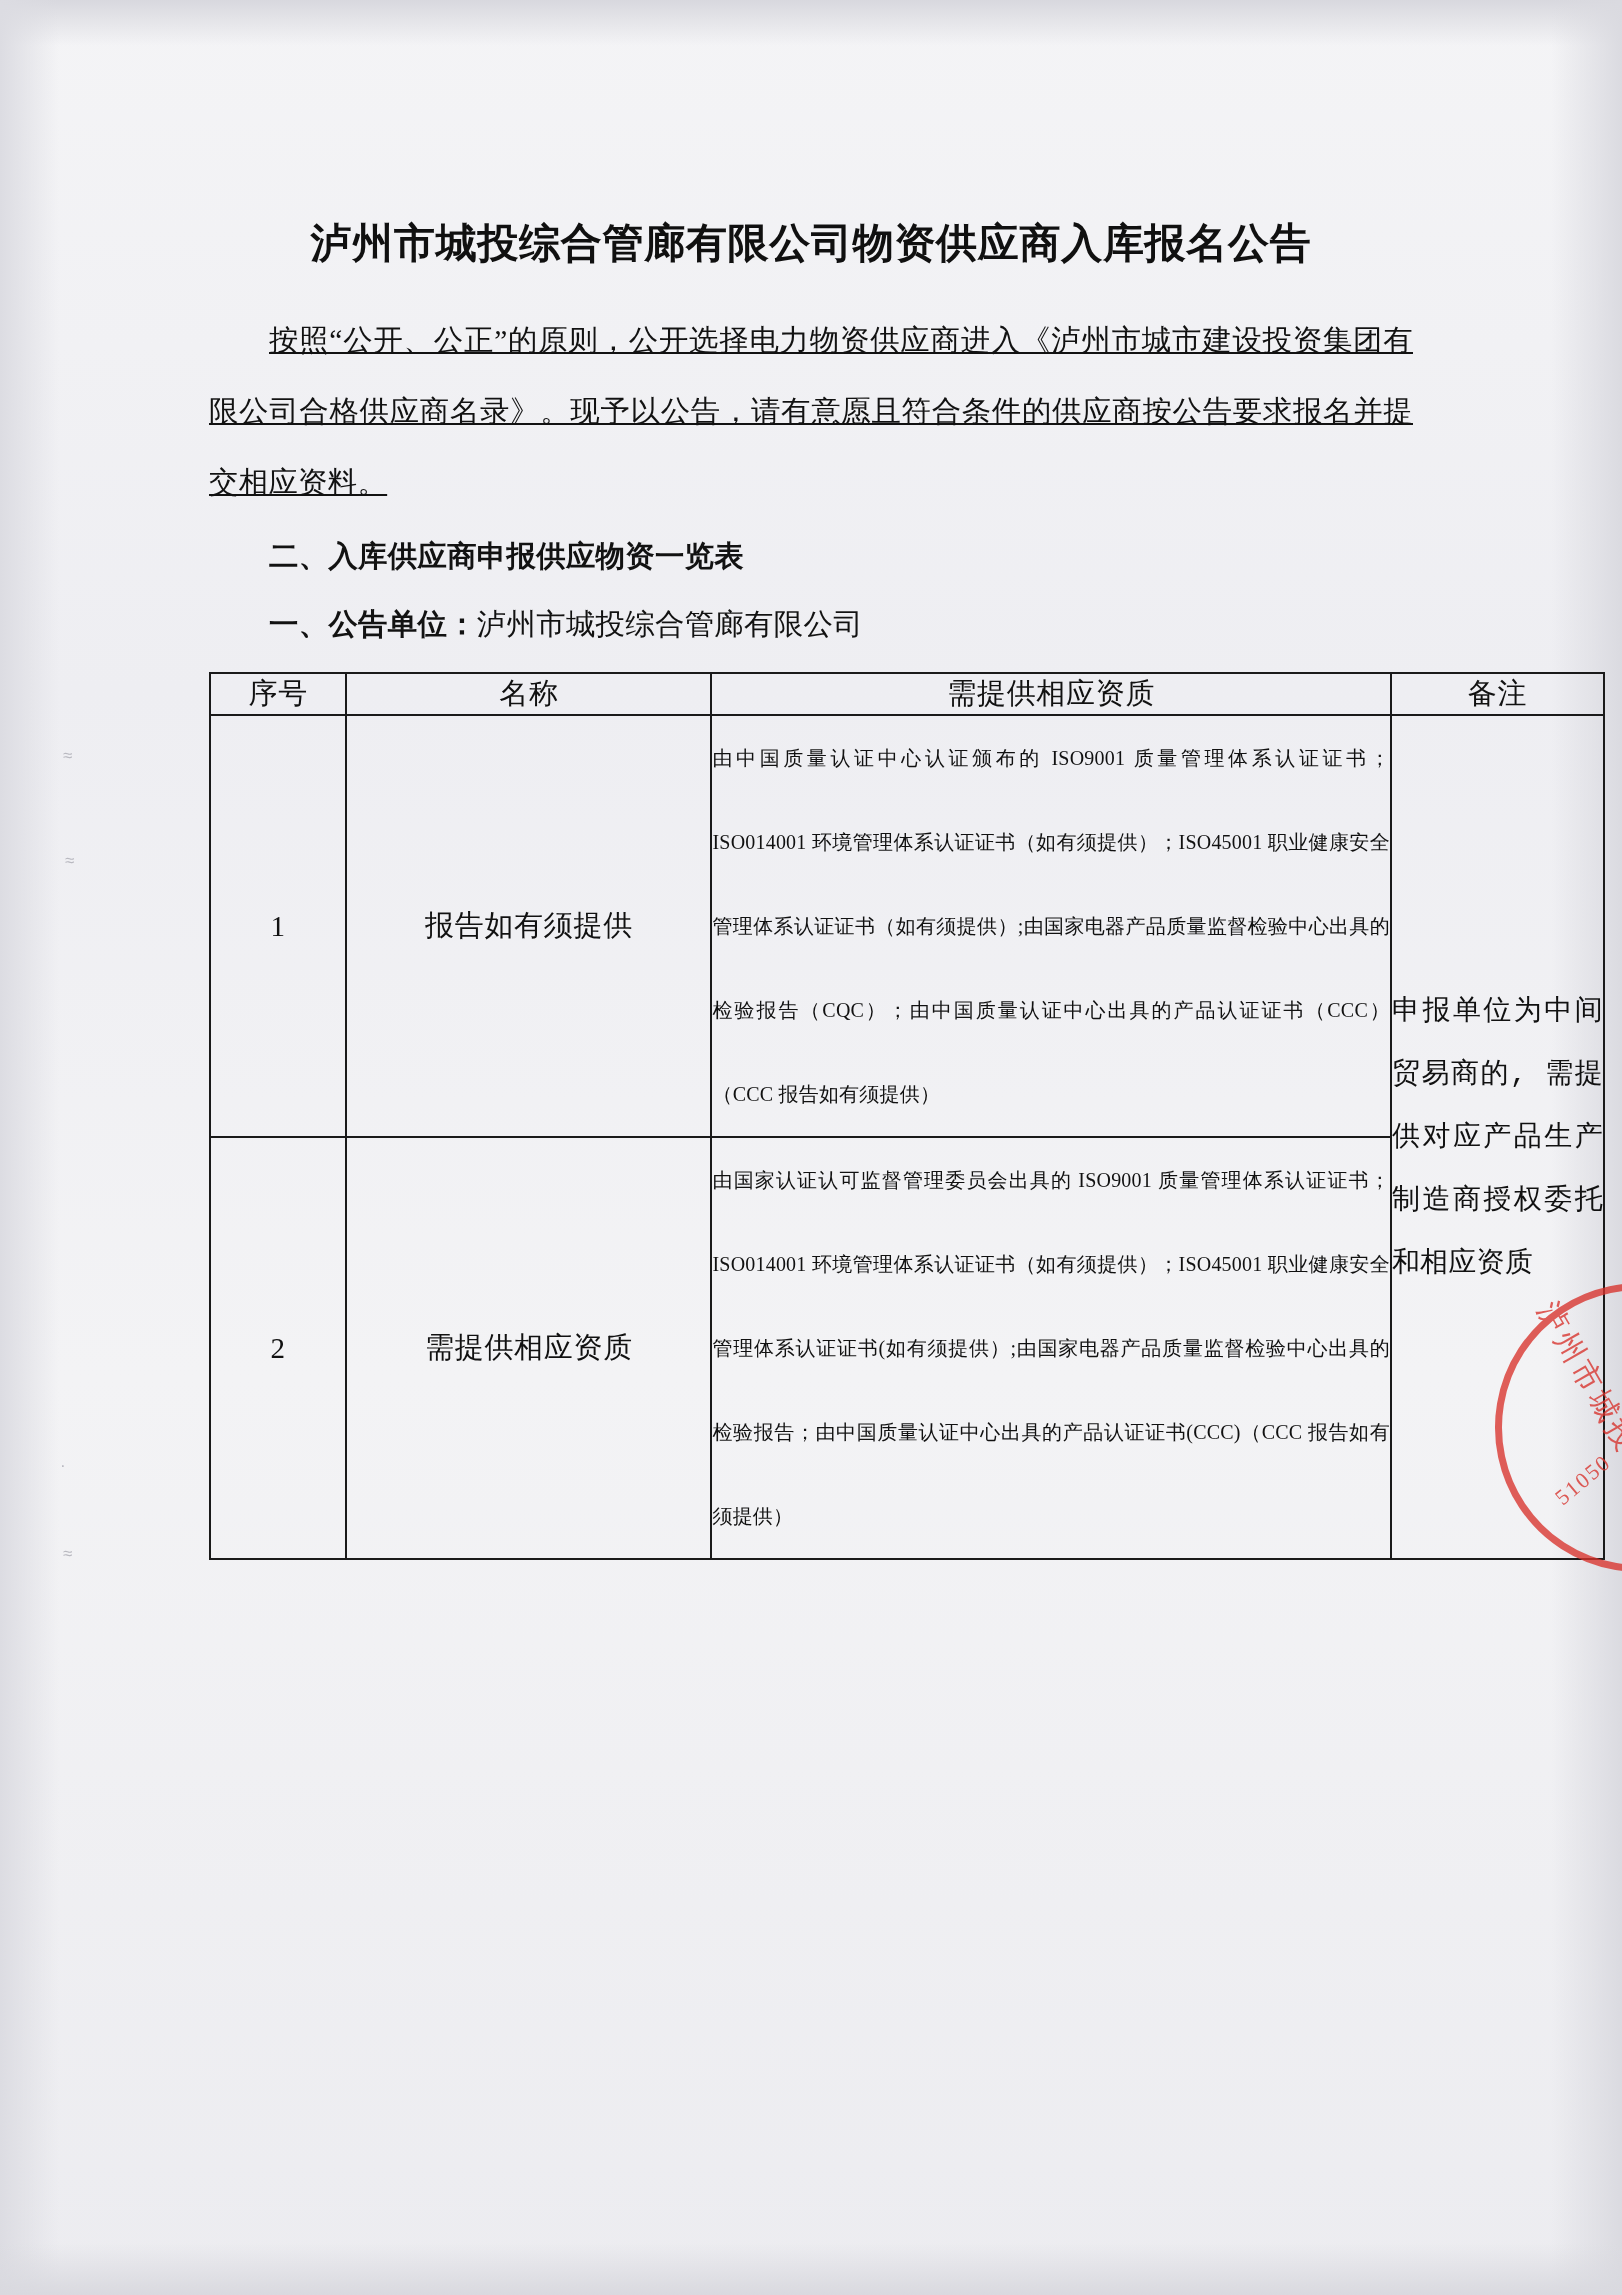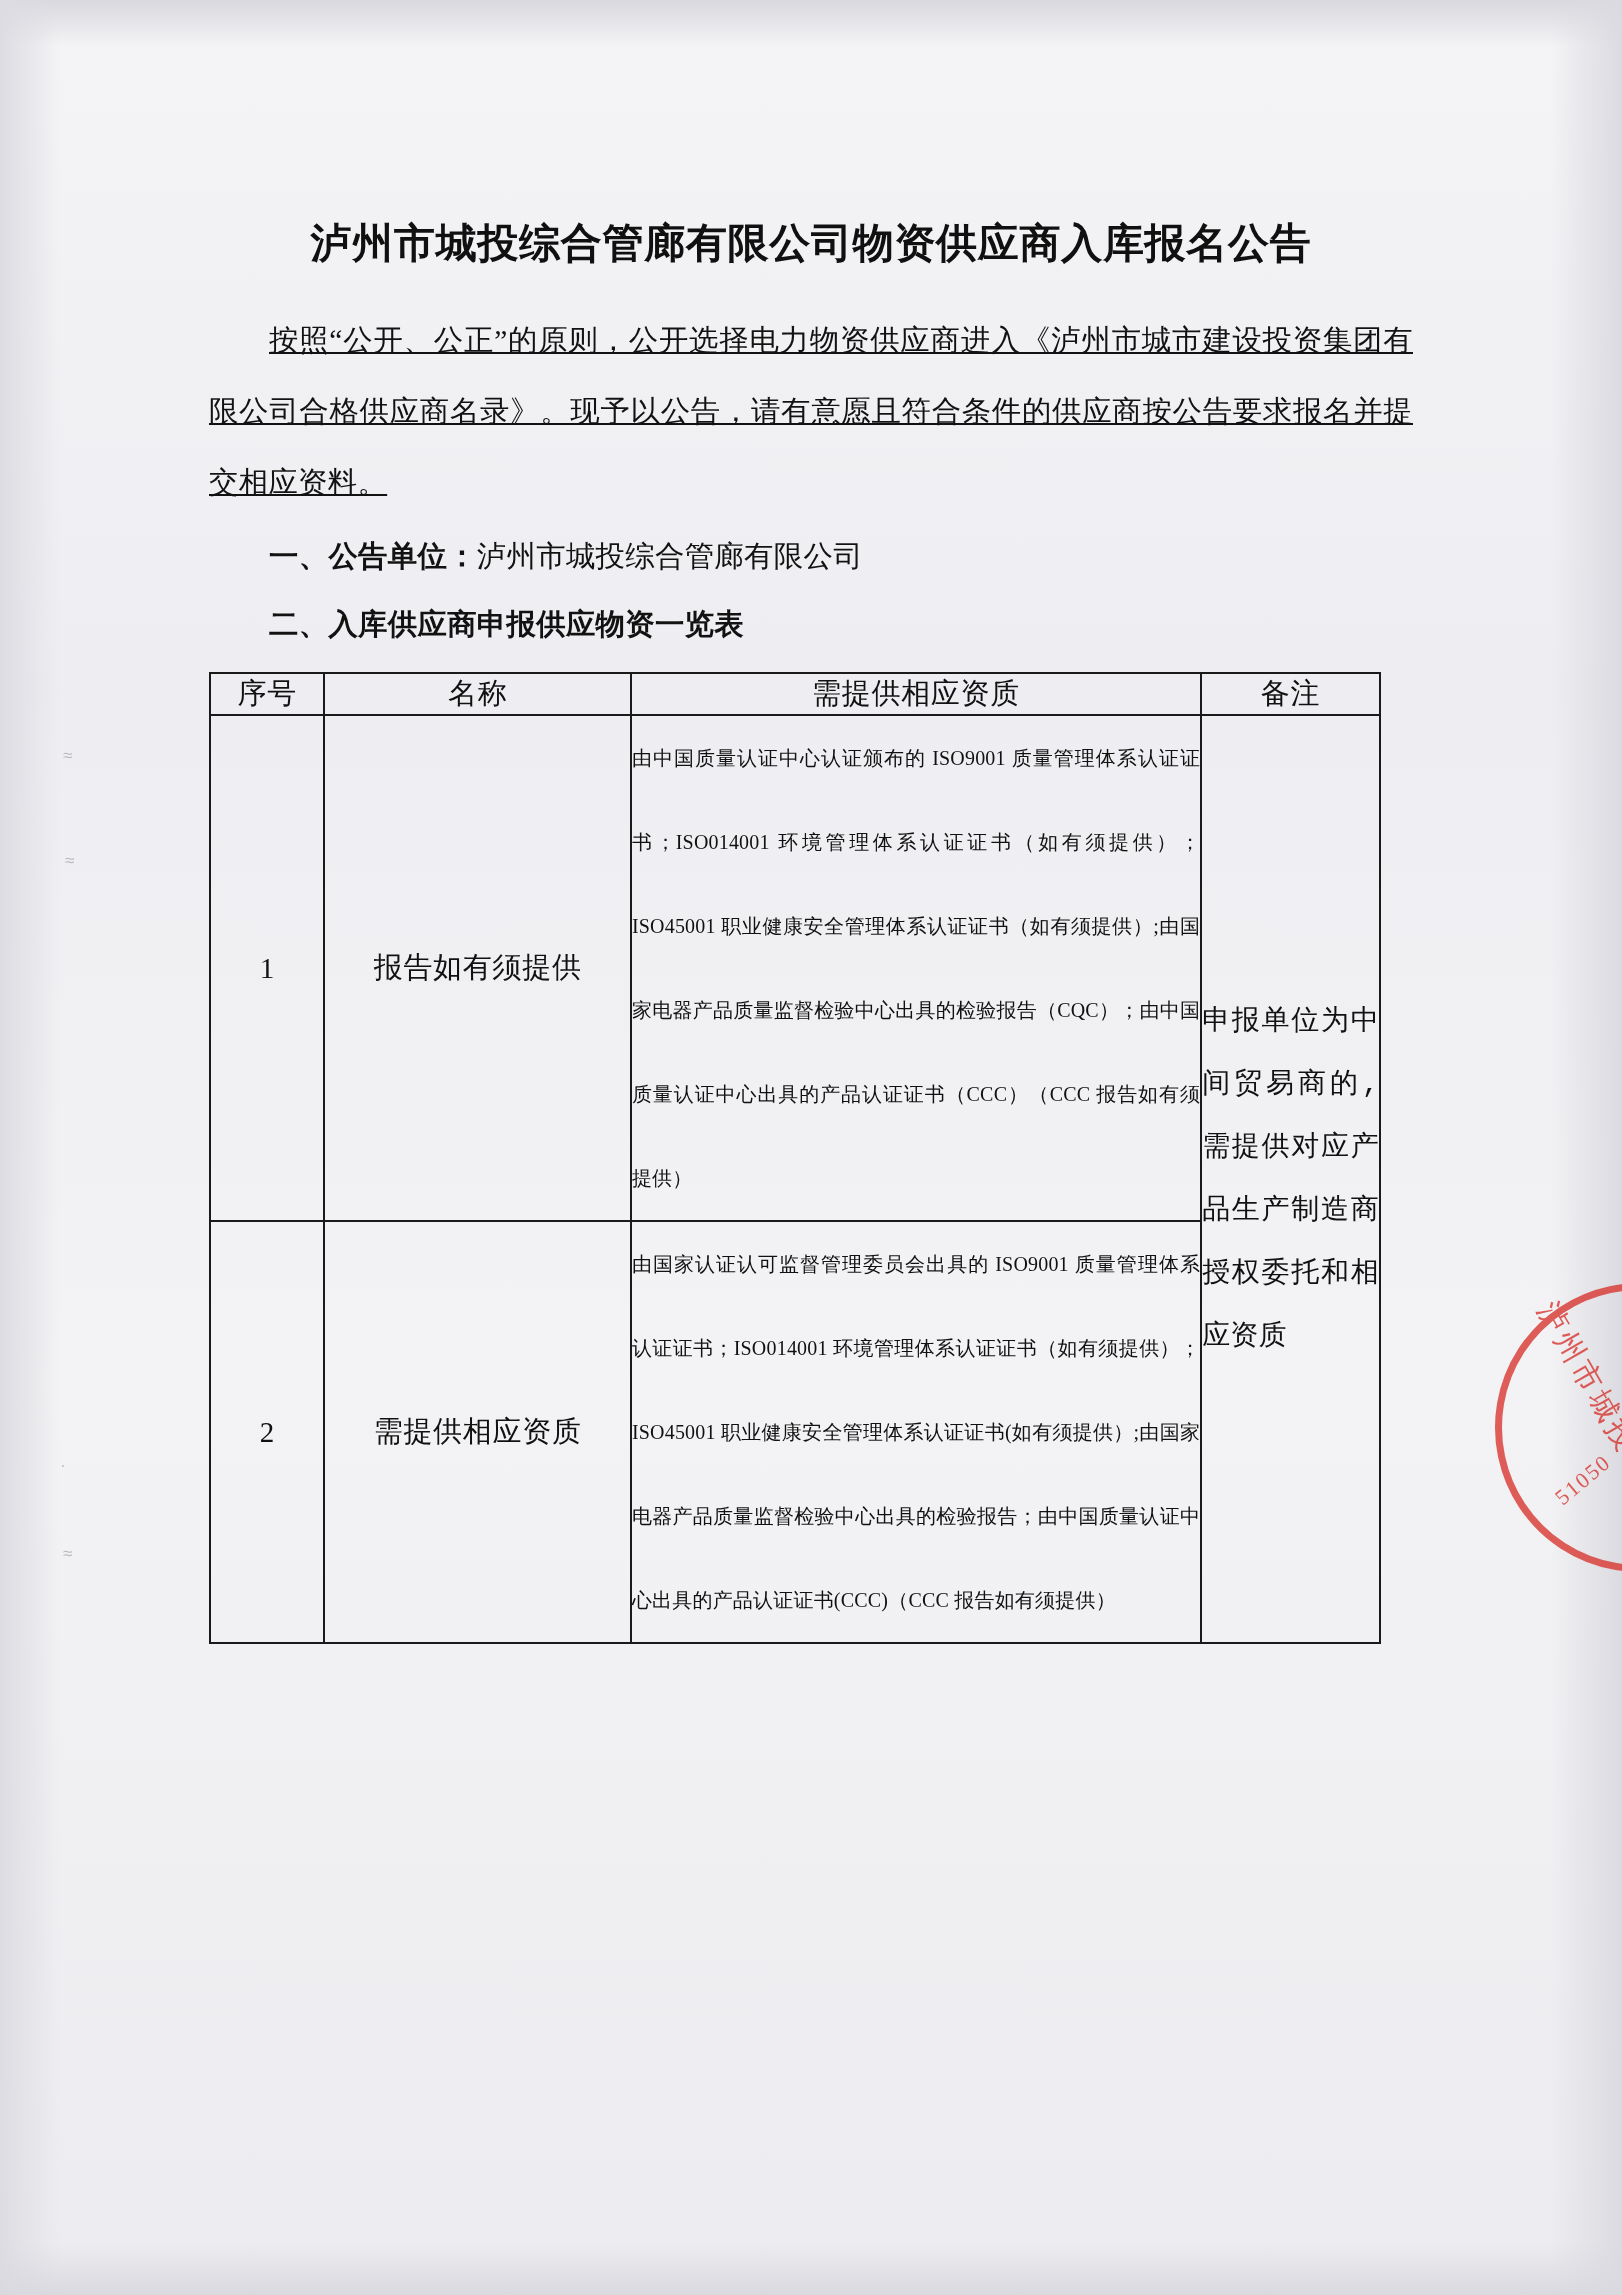--- a/index.html
+++ b/index.html
@@ -91,21 +91,21 @@
     margin: 0;
     letter-spacing: 0.3px;
     font-weight: bold;
   }
   .section-line .normal {
     font-weight: normal;
   }
 
   table.doc-table {
     border-collapse: collapse;
-    width: 1172px;
+    width: 1396px;
     margin-top: 14.4px;
     table-layout: fixed;
   }
   table.doc-table td, table.doc-table th {
     border: 2px solid #1a1a1a;
     padding: 0;
     vertical-align: middle;
     color: #111111;
     font-weight: normal;
   }
@@ -209,23 +209,23 @@
   <div class="mark" style="left:65px; top:851px;">≈</div>
   <div class="mark" style="left:60px; top:1456px;">·</div>
   <div class="mark" style="left:63px; top:1544px;">≈</div>
 
   <div class="content">
 
     <h1 class="doc-title">泸州市城投综合管廊有限公司物资供应商入库报名公告</h1>
 
     <p class="para">按照“公开、公正”的原则，公开选择电力物资供应商进入《泸州市城市建设投资集团有限公司合格供应商名录》。现予以公告，请有意愿且符合条件的供应商按公告要求报名并提交相应资料。</p>
 
+    <p class="section-line">二、入库供应商申报供应物资一览表</p>
+
     <p class="section-line"><span>一、公告单位：</span><span class="normal">泸州市城投综合管廊有限公司</span></p>
-
-    <p class="section-line">二、入库供应商申报供应物资一览表</p>
 
     <table class="doc-table">
       <colgroup>
         <col class="col-no">
         <col class="col-name">
         <col class="col-qual">
         <col class="col-note">
       </colgroup>
       <thead>
         <tr>

